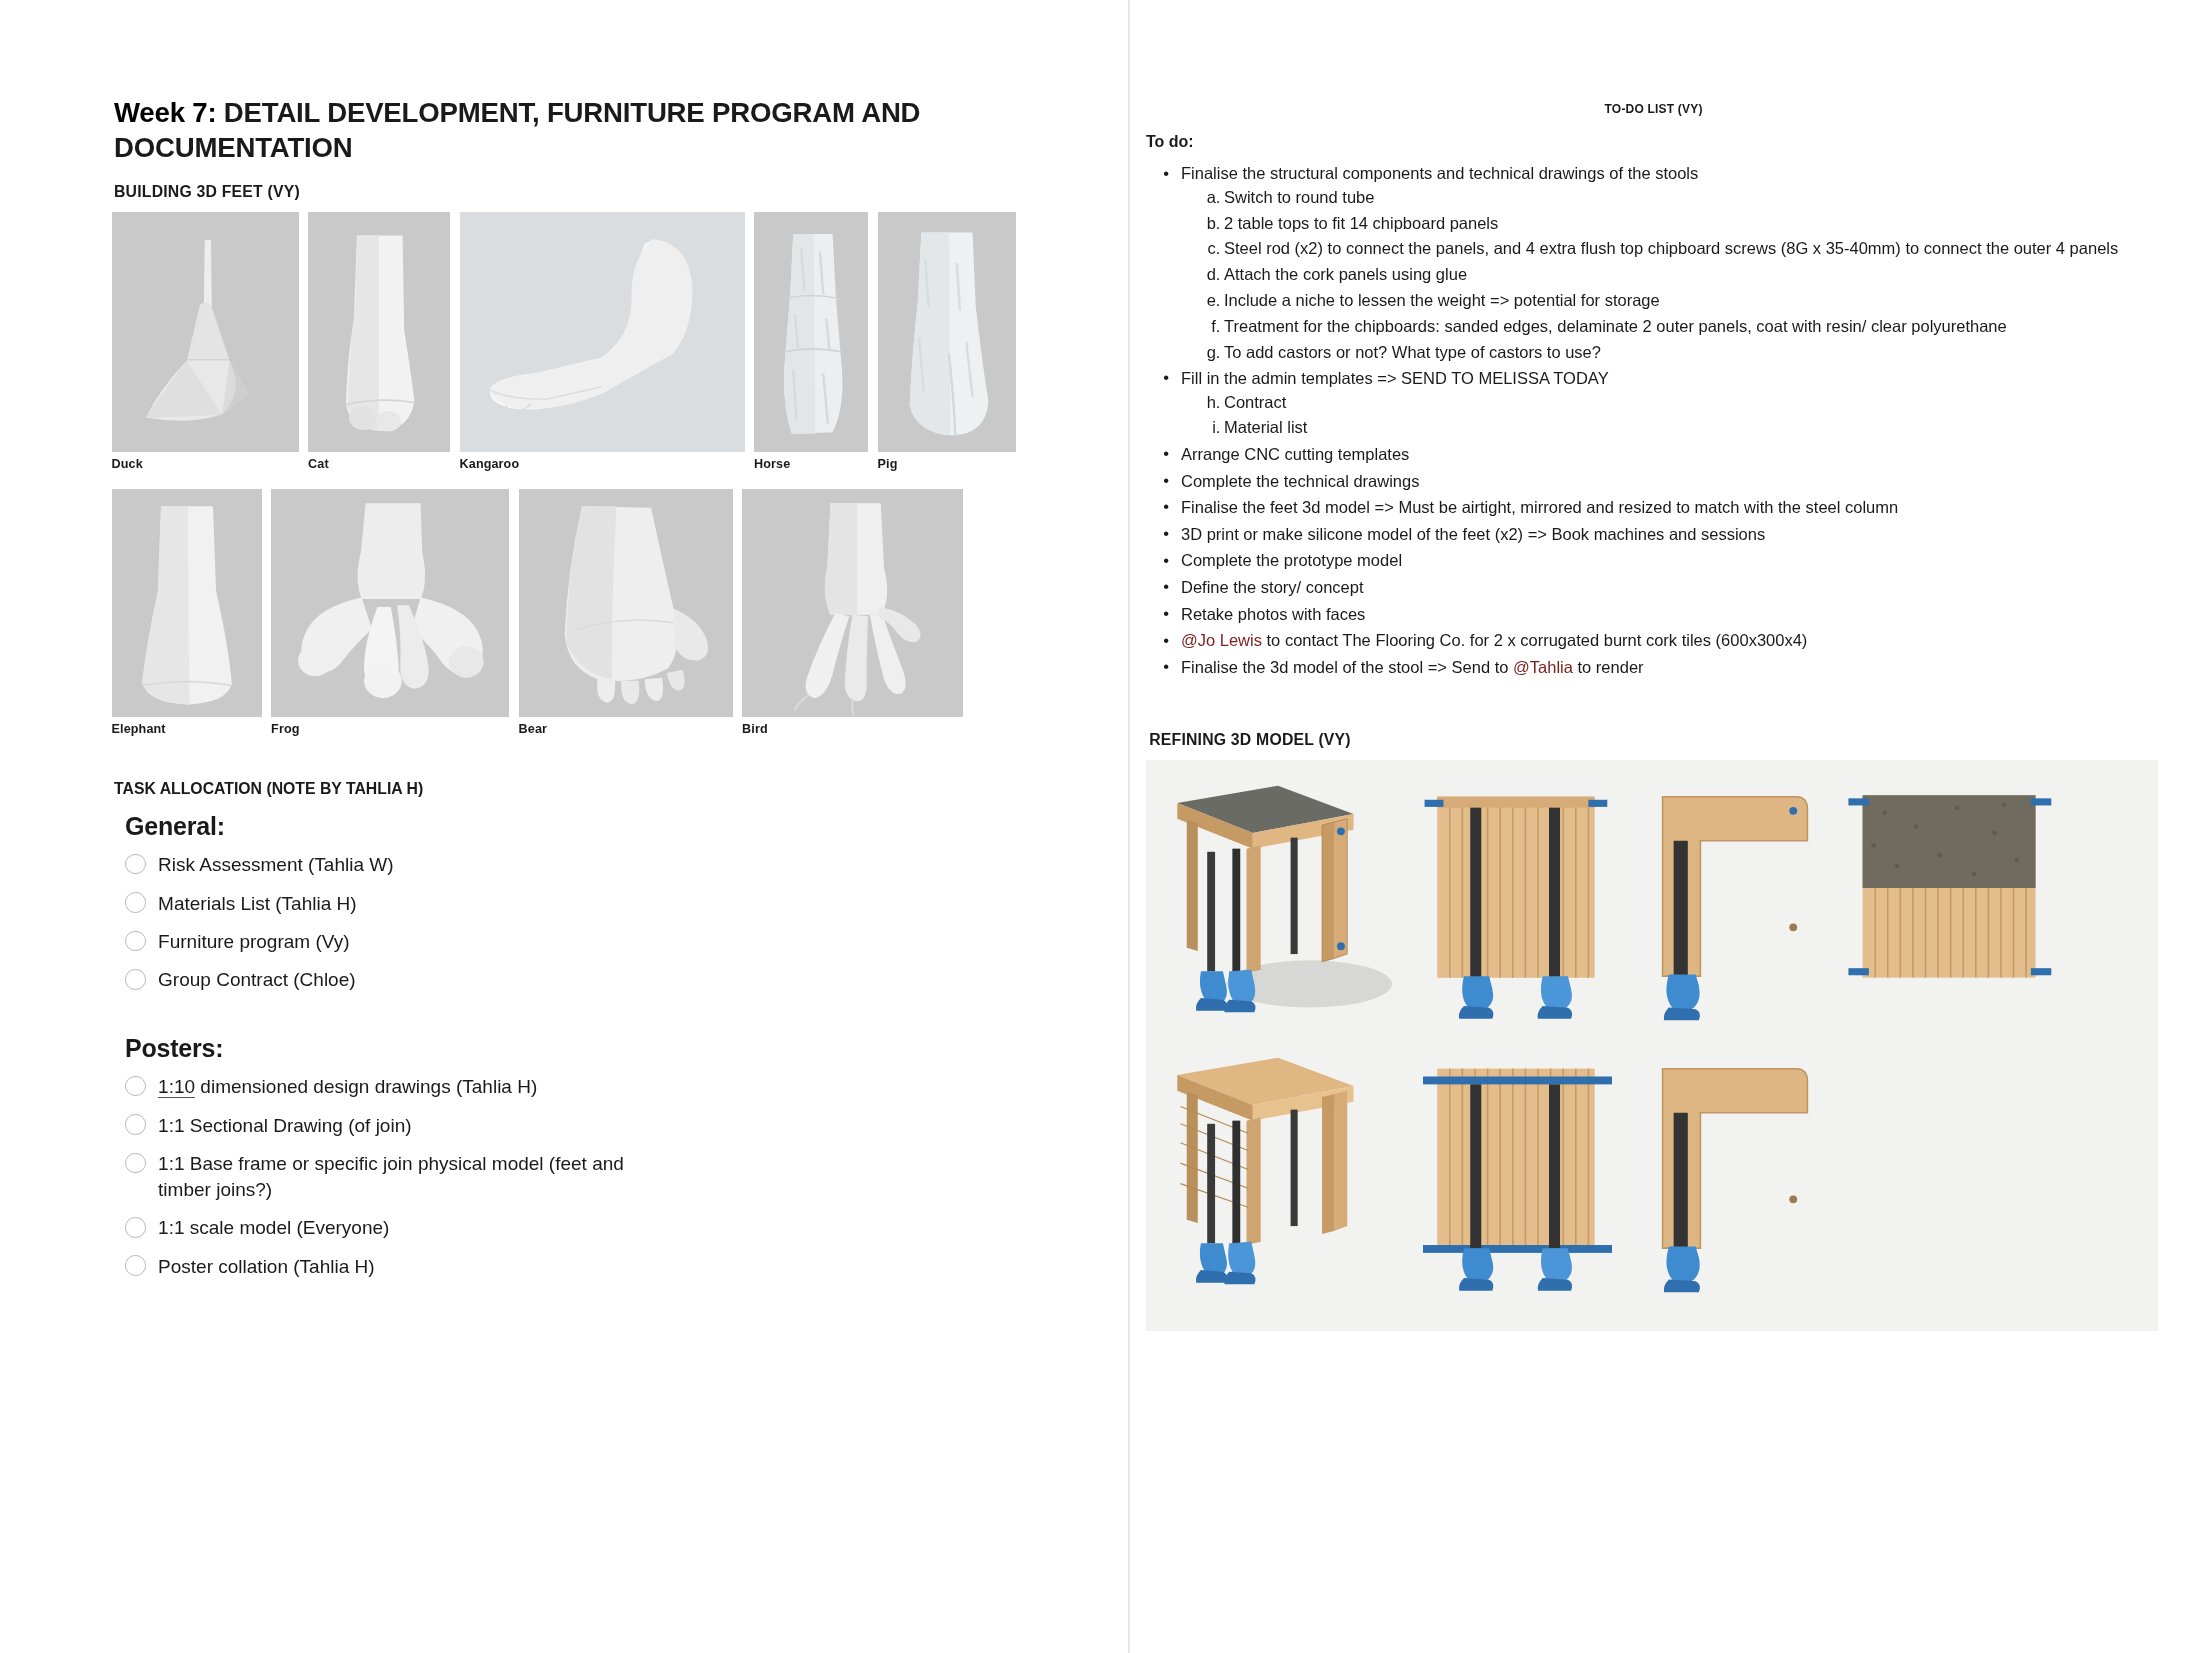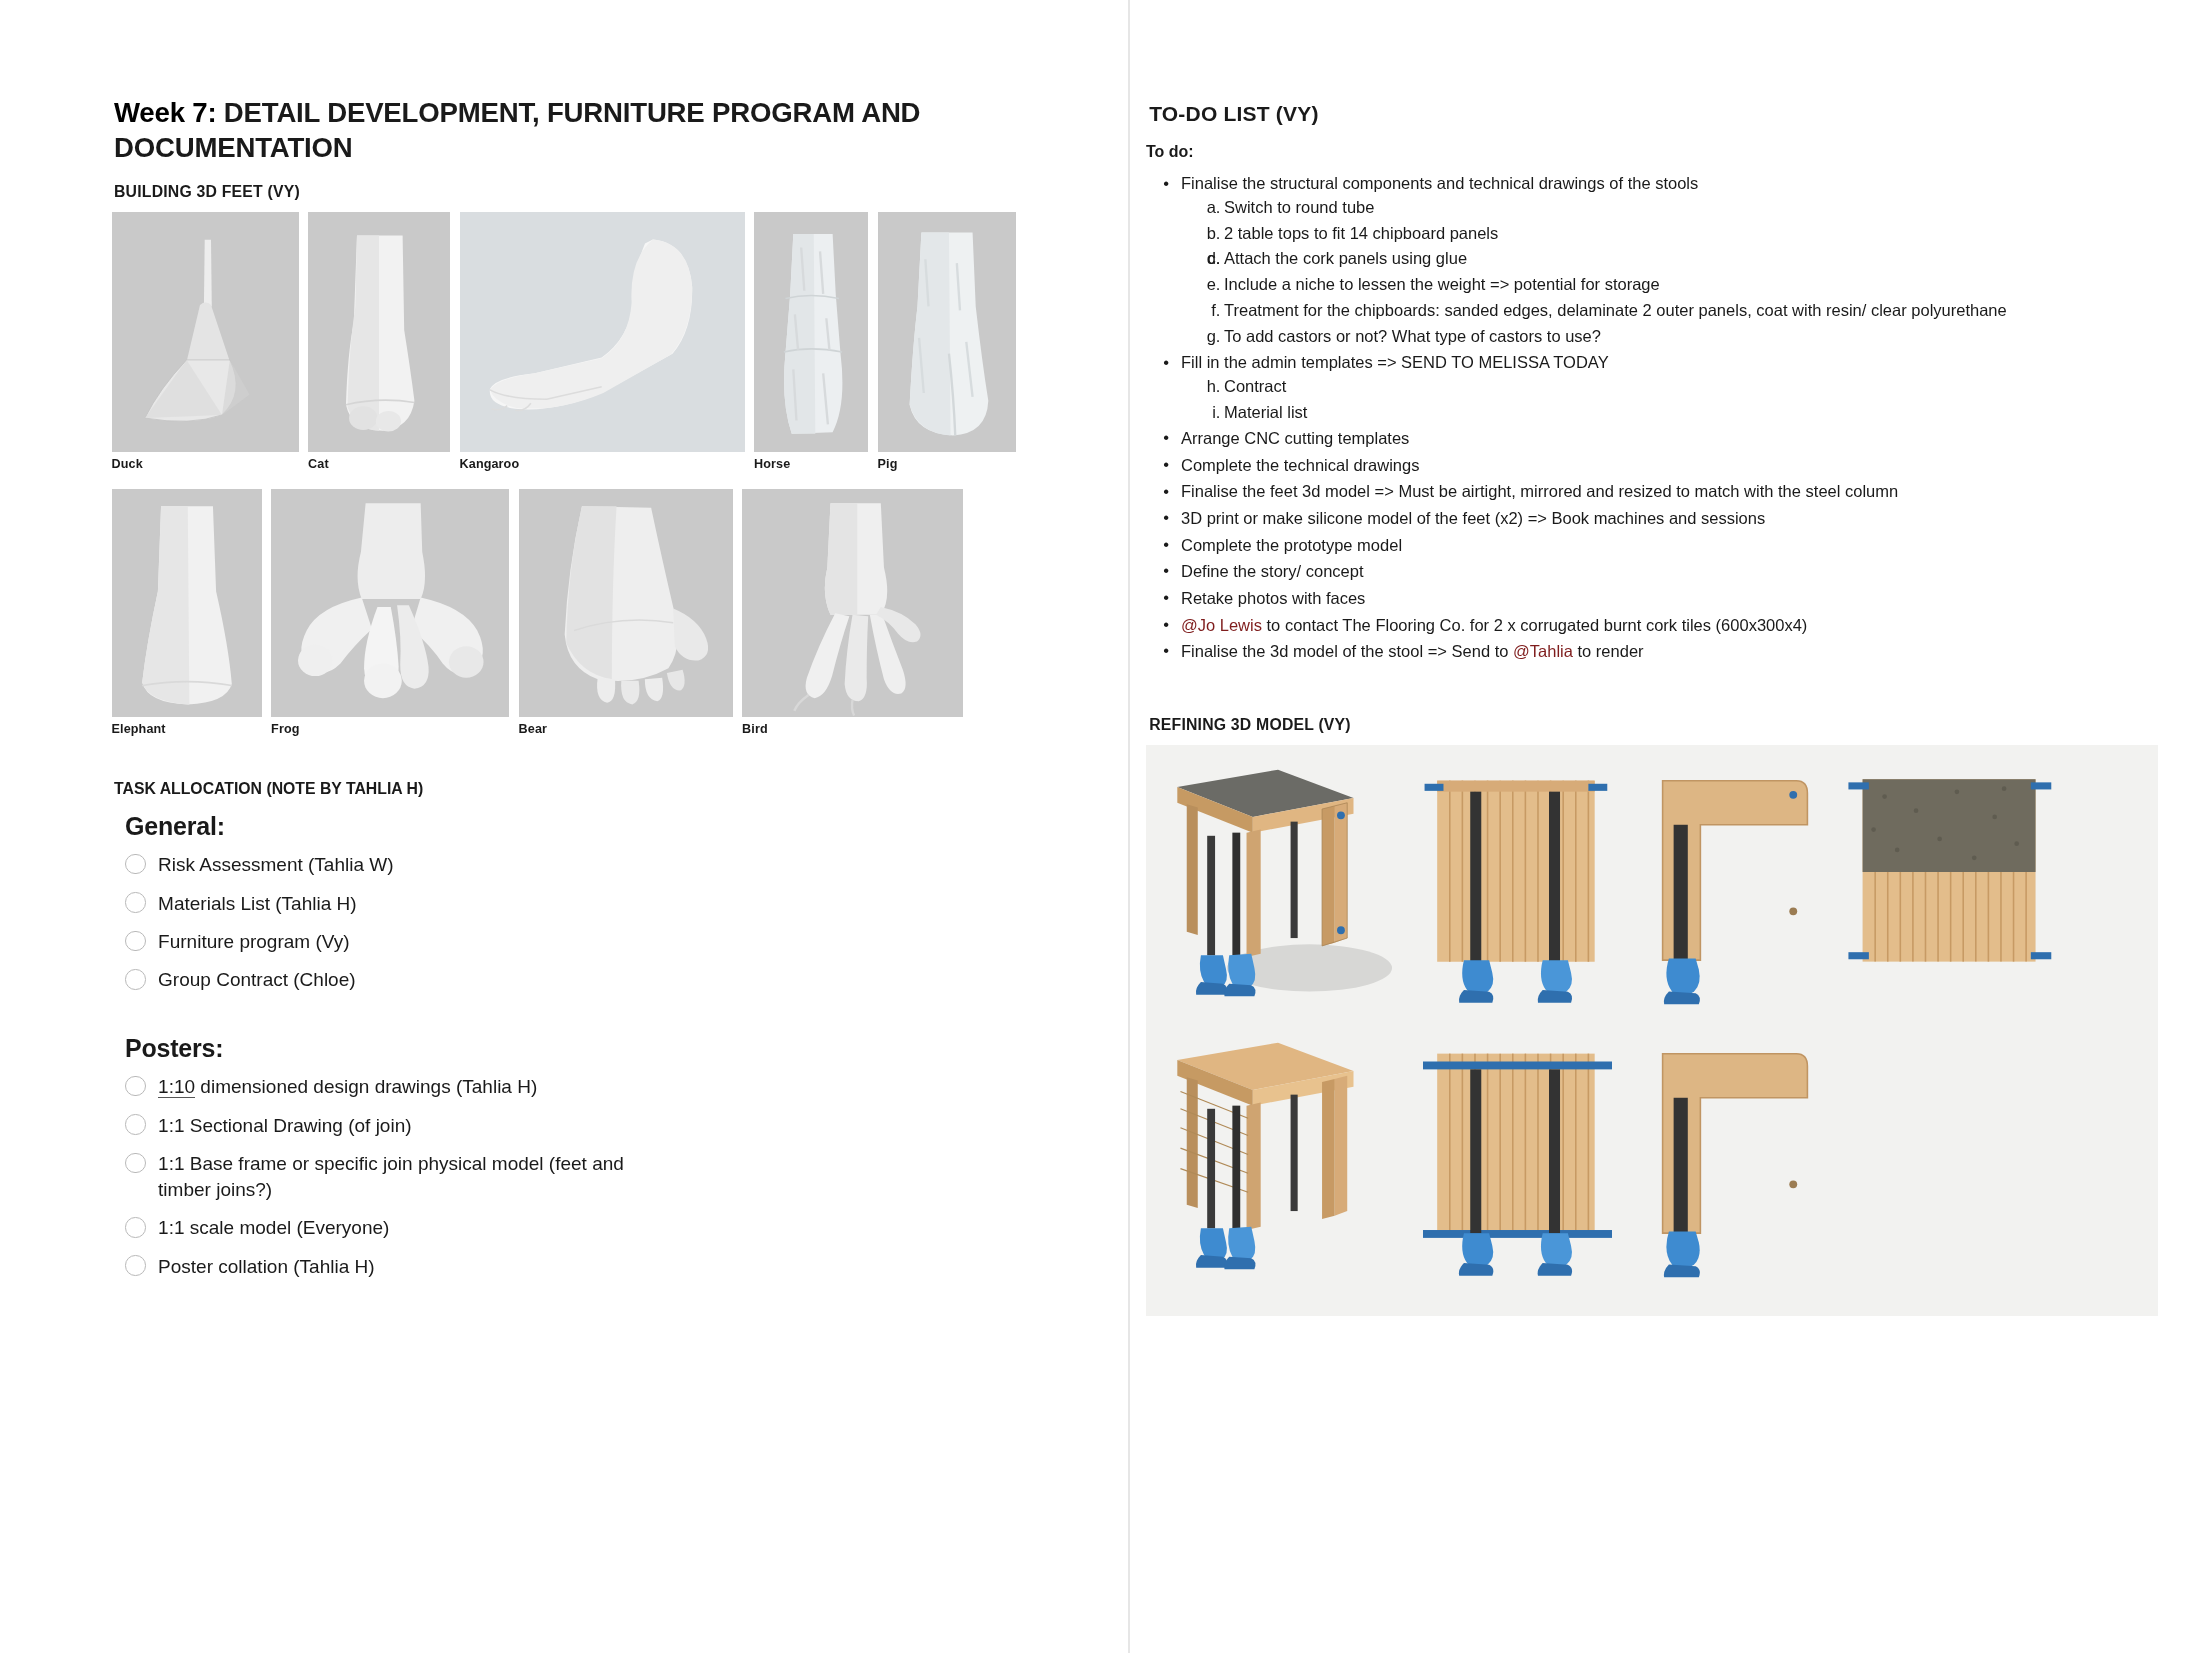--- a/index.html
+++ b/index.html
@@ -101,24 +101,25 @@
   }
   .check-text {
     font-size: 19px;
     line-height: 1.36;
     max-width: 504px;
   }
   .check-text .ul { border-bottom: 0.8px solid #555; }
 
   
   .todo-head {
-    font-size: 21px;
+    font-size: 12px;
     font-weight: bold;
     letter-spacing: 0.2px;
     margin: 0 0 17.3px 3.2px;
+    text-align: center;
   }
   .todo-label {
     font-size: 16px;
     font-weight: bold;
     margin: 0 0 11px 0;
   }
   ul.todo { list-style: none; margin: 0; padding: 0; }
   ul.todo > li {
     position: relative;
     padding-left: 35px;
@@ -374,21 +375,21 @@
     <div class="todo-head">TO-DO LIST (VY)</div>
     <div class="todo-label">To do:</div>
 
     <ul class="todo">
 
       <li>
         <span>Finalise the structural components and technical drawings of the stools</span>
         <ul class="sub">
           <li><span class="mk">a.</span><span>Switch to round tube</span></li>
           <li><span class="mk">b.</span><span>2 table tops to fit 14 chipboard panels</span></li>
-          <li><span class="mk">c.</span></li>
+          <li><span class="mk">c.</span><span>Steel rod (x2) to connect the panels, and 4 extra flush top chipboard screws (8G x 35-40mm) to connect the outer 4 panels</span></li>
           <li><span class="mk">d.</span><span>Attach the cork panels using glue</span></li>
           <li><span class="mk">e.</span><span>Include a niche to lessen the weight =&gt; potential for storage</span></li>
           <li><span class="mk">f.</span><span>Treatment for the chipboards: sanded edges, delaminate 2 outer panels, coat with resin/ clear polyurethane</span></li>
           <li><span class="mk">g.</span><span>To add castors or not? What type of castors to use?</span></li>
         </ul>
       </li>
 
       <li>
         <span>Fill in the admin templates =&gt; SEND TO MELISSA TODAY</span>
         <ul class="sub">

